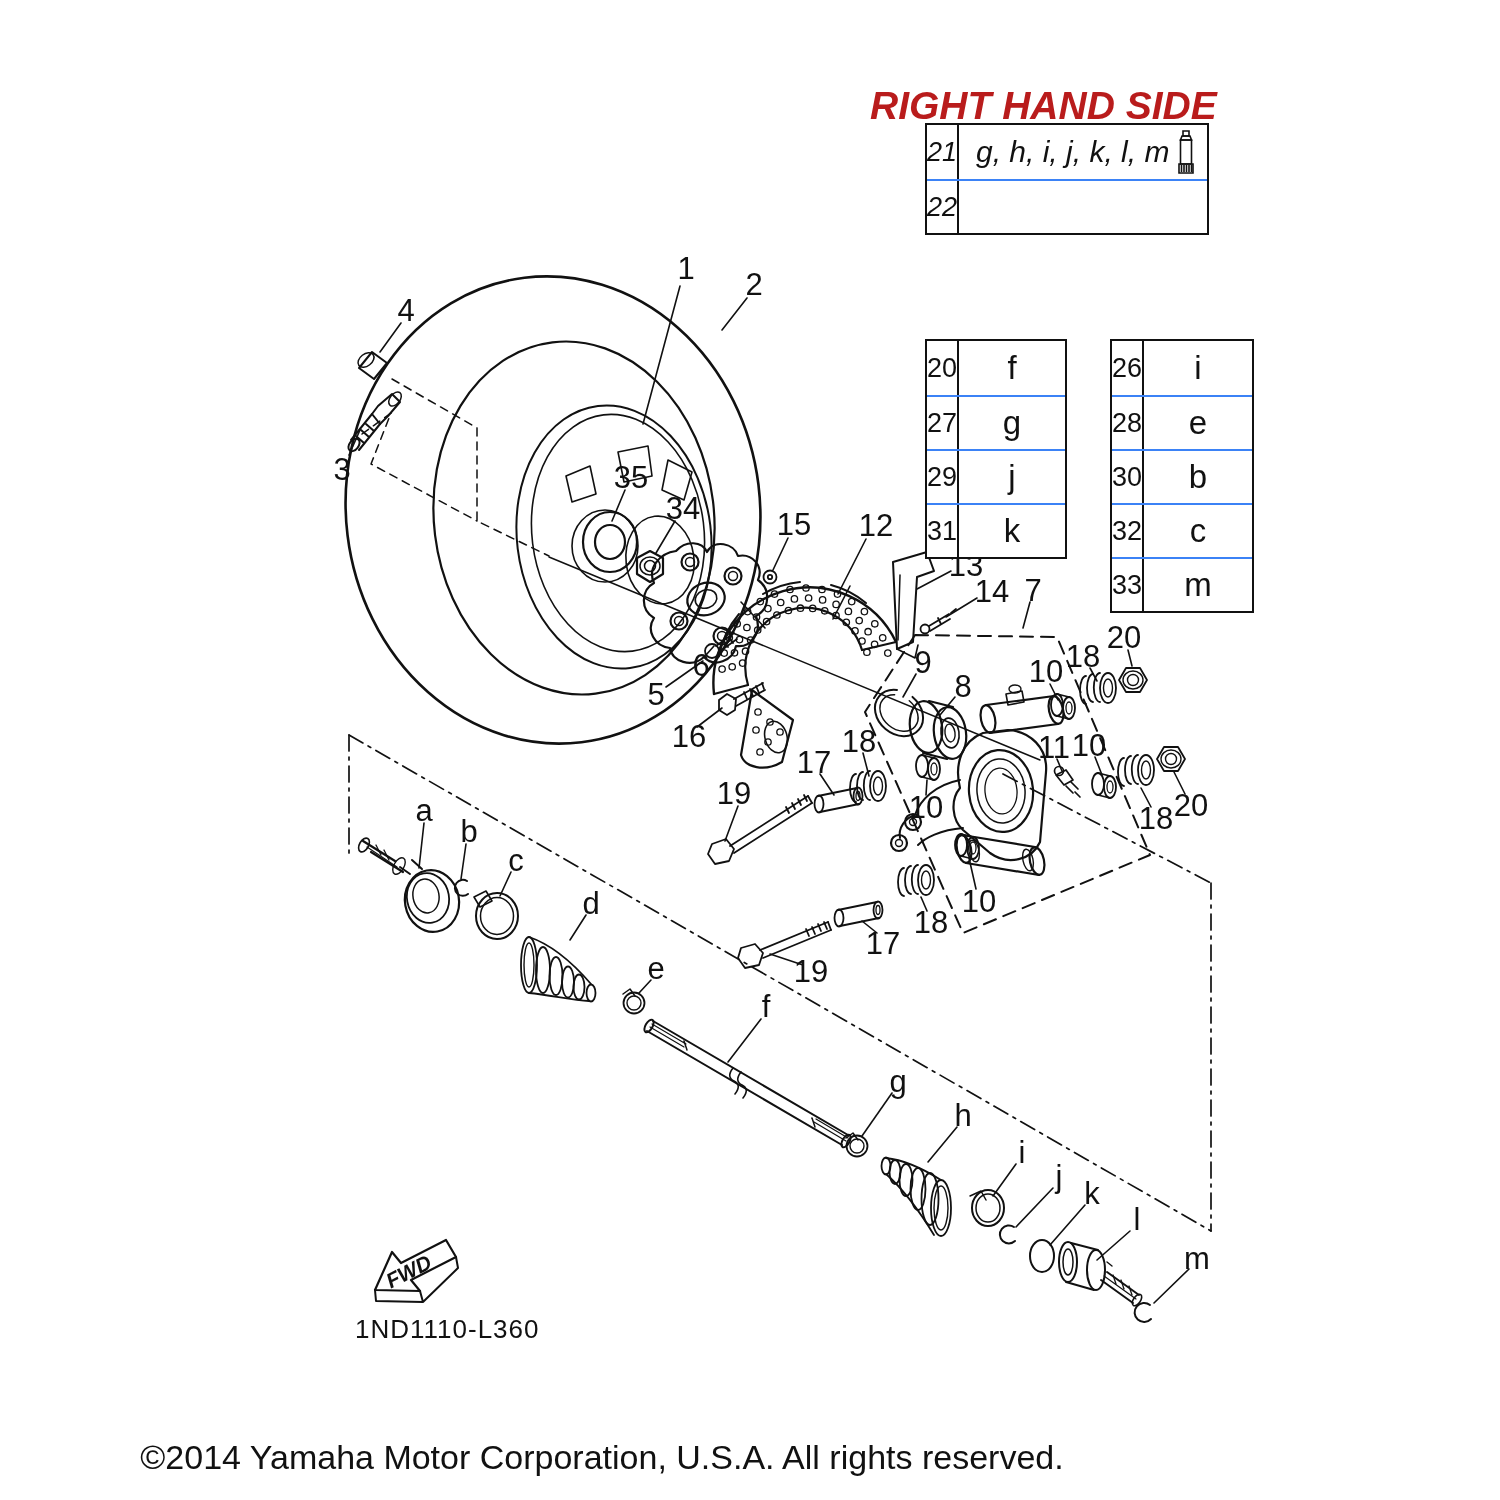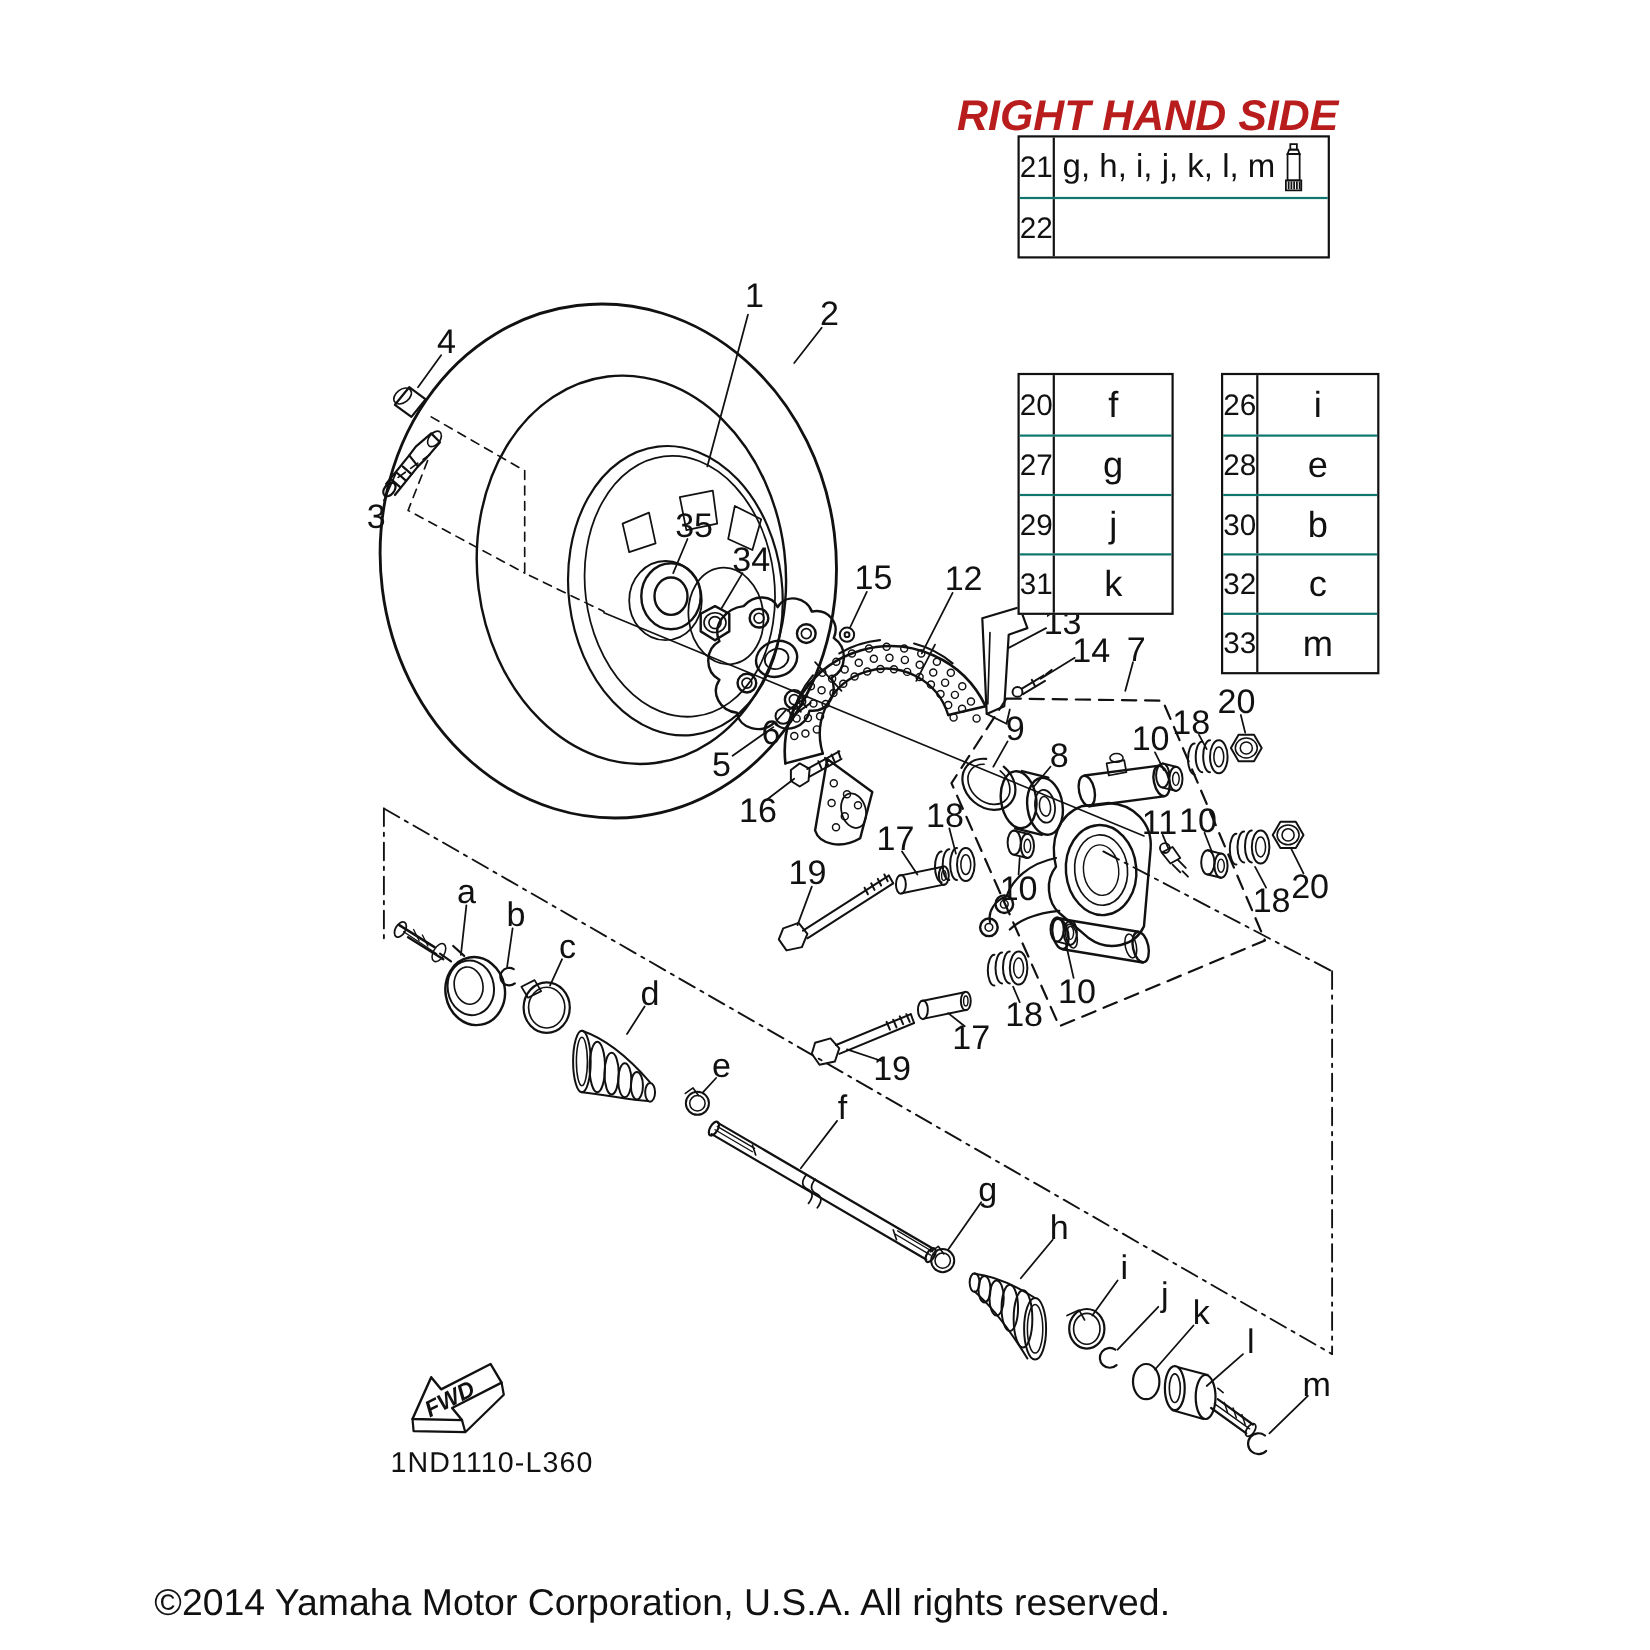--- a/index.html
+++ b/index.html
@@ -9,31 +9,31 @@
   }
   #art{position:absolute;left:0;top:0;width:1500px;height:1500px;}
   
   #title{
     position:absolute;left:870px;top:84px;width:350px;height:42px;
     font-size:39px;font-weight:bold;font-style:italic;color:#b91c1c;
     white-space:nowrap;letter-spacing:0px;
   }
   
   .ptable{position:absolute;border:2px solid #111;box-sizing:border-box;background:#fff;}
-  #tbl-full{left:925px;top:123px;width:284px;}
+  #tbl-full{left:925px;top:123px;width:284px;font-style:italic;}
   #tbl-left{left:925px;top:339px;width:142px;}
   #tbl-right{left:1110px;top:339px;width:144px;}
-  .prow{display:flex;align-items:center;border-top:2px solid #0f766e;box-sizing:border-box;height:54px;}
+  .prow{display:flex;align-items:center;border-top:2px solid #3b82f6;box-sizing:border-box;height:54px;}
   .prow:first-child{border-top:none;}
   .pnum{
     width:32px;flex:0 0 32px;align-self:stretch;border-right:2px solid #111;box-sizing:border-box;
     display:flex;align-items:center;justify-content:center;font-size:27px;color:#111;
   }
   .pletters{
-    flex:1;display:flex;align-items:center;padding-left:7px;
+    flex:1;display:flex;align-items:center;padding-left:17px;
     font-size:30px;color:#111;white-space:nowrap;
   }
   .pletter-single{flex:1;display:flex;align-items:center;justify-content:center;font-size:33px;color:#111;}
   .tube{margin-left:7px;flex:0 0 auto;}
   
   #copyright{
     position:absolute;left:0;top:1438px;width:1204px;text-align:center;
     font-size:34px;color:#111;
   }
 </style>

